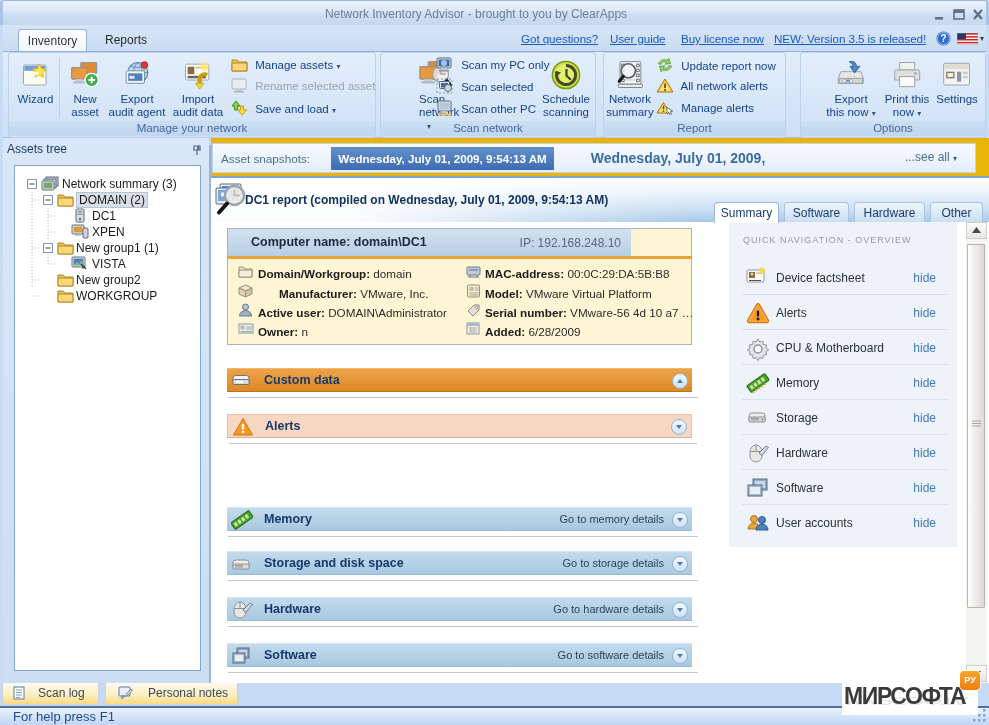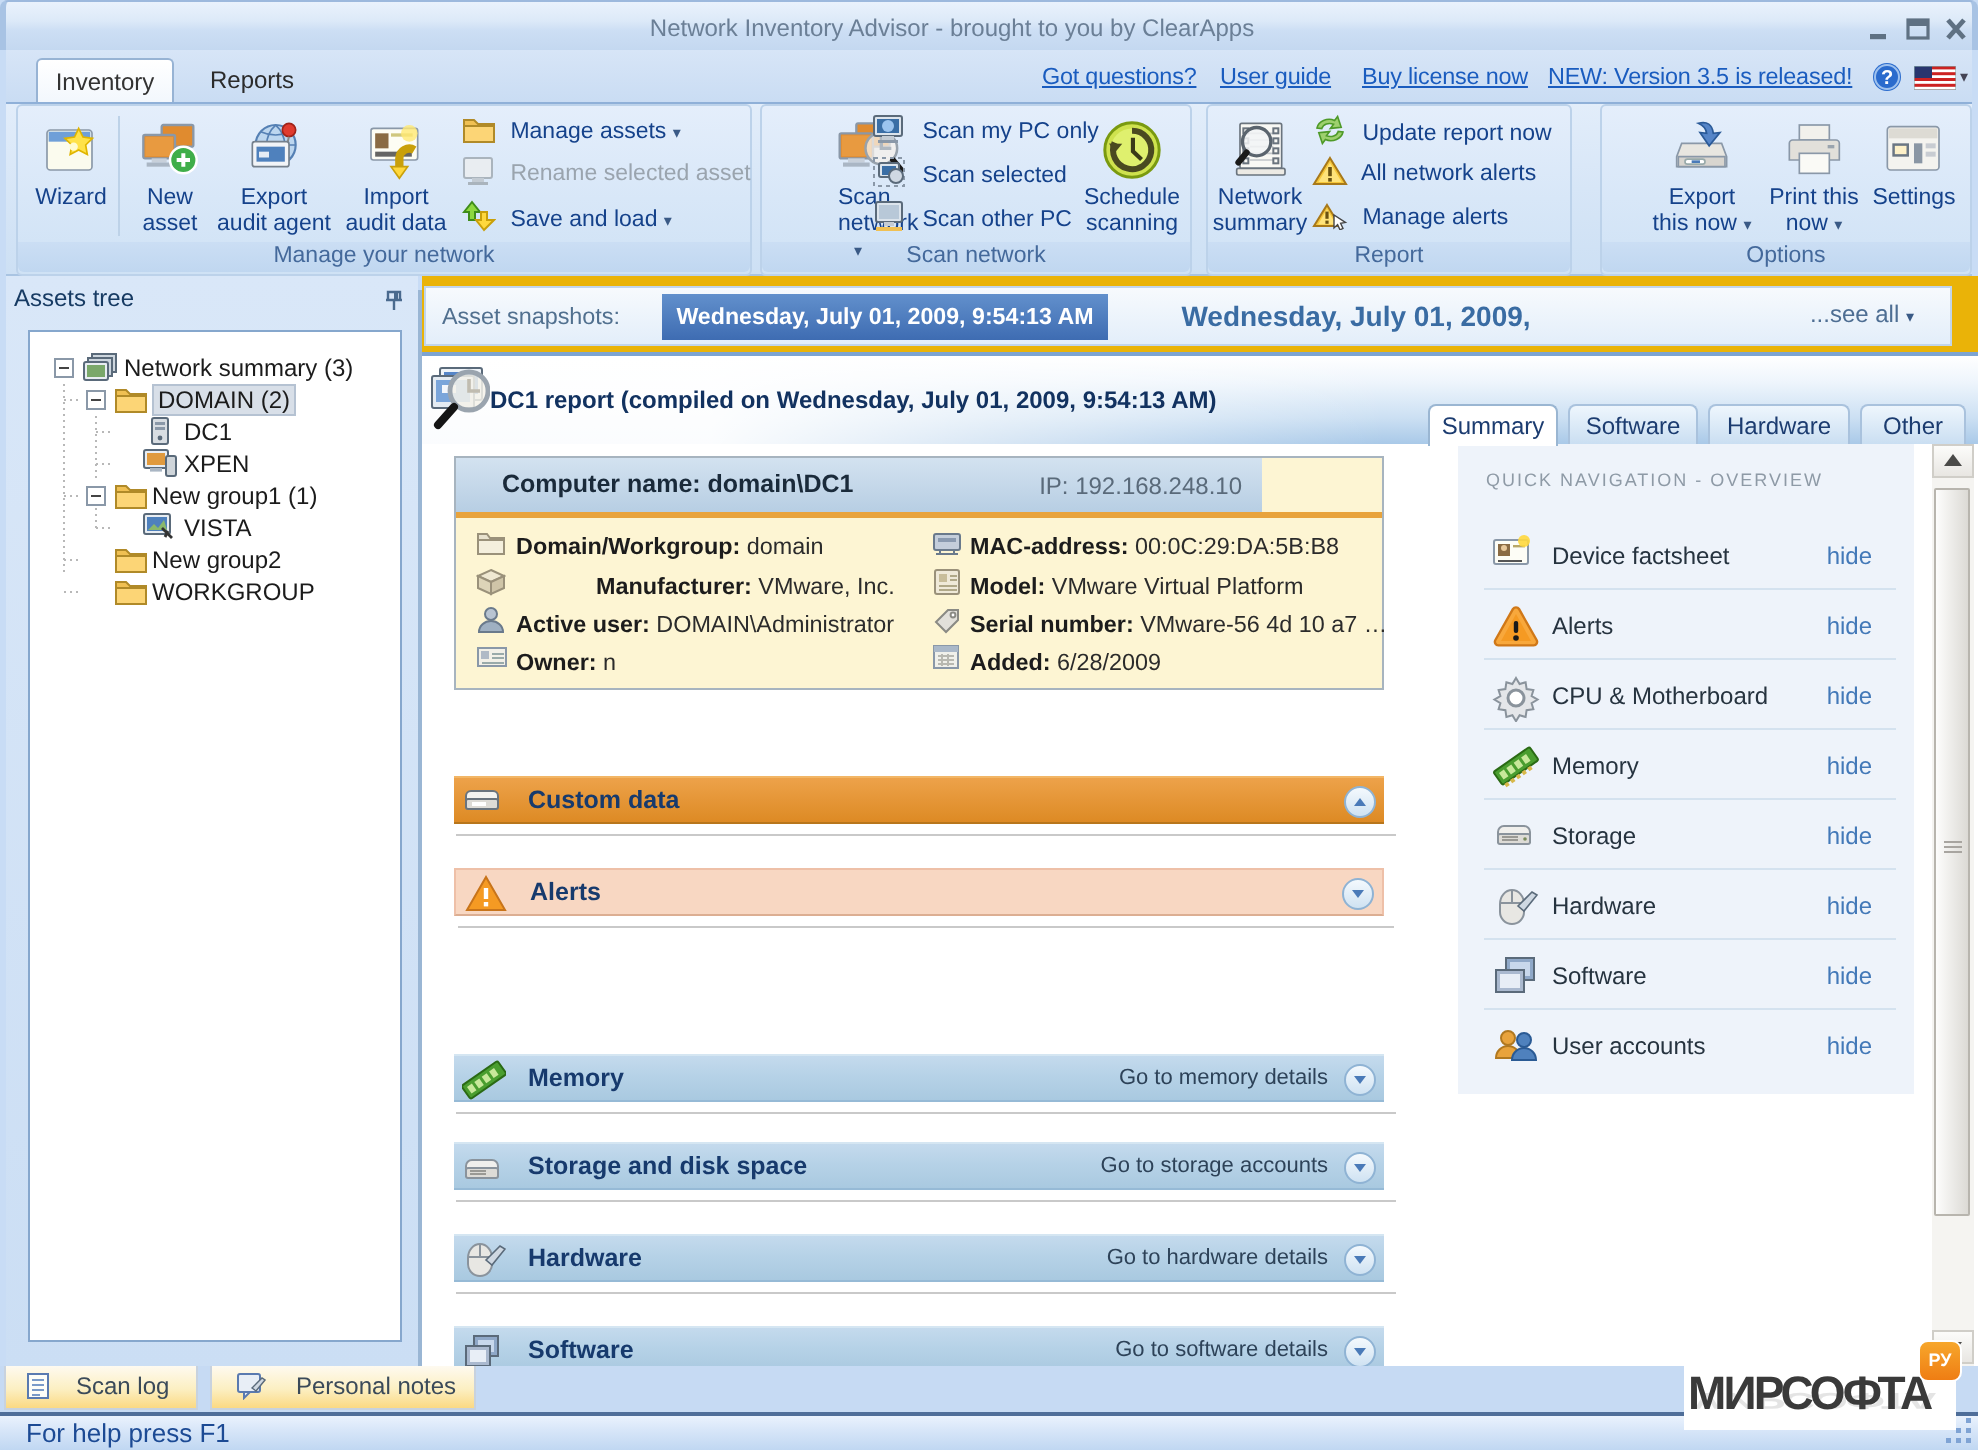--- a/index.html
+++ b/index.html
@@ -78,21 +78,21 @@
 #infobox { position:absolute; left:16px; top:6px; width:465px; height:117px;
   border:1px solid #a7b4bf; background:#fdf5d3; }
 #info-head { position:absolute; left:0; top:0; width:403px; height:27px;
   background:linear-gradient(#d3e2f0, #b7cee3); }
 #info-orange { position:absolute; left:0; top:27px; width:463px; height:3px; background:#e8a33c; }
 .irow { position:absolute; font-size:11.7px; color:#2b2b2b; white-space:nowrap; }
 .iico { position:absolute; }
 .irow b { color:#1c1c1c; }
 
 
-.secbar { position:absolute; left:16px; width:465px; height:24px;margin-top:20px; }
+.secbar { position:absolute; left:16px; width:465px; height:24px; }
 .secbar:after { content:""; position:absolute; left:1px; right:-6px; bottom:-7px; height:1px; background:#c9c9c9; }
 .secblue { background:linear-gradient(#c4daed 0%, #b6d2e7 45%, #a9c9e0 100%); border-top:1px solid #d5e6f2; border-bottom:1px solid #96bad6; }
 .sectitle { position:absolute; left:37px; top:4px; font-weight:bold; color:#173a6d; font-size:12.5px; }
 .goto { position:absolute; right:28px; top:5px; color:#2d4258; font-size:11px; }
 .secico { position:absolute; left:4px; top:2px; }
 .circbtn { position:absolute; right:4px; top:4px; width:16px; height:16px; border-radius:50%;
   background:linear-gradient(#f4f9fd, #cfe2f2); border:1px solid #8fb3d4; }
 .circbtn:after { content:""; position:absolute; left:4px; top:5px;
   border-left:3px solid transparent; border-right:3px solid transparent; border-top:4px solid #4a7ab8; }
 .circup:after { border-top:none; border-bottom:4px solid #4a7ab8; }
@@ -628,21 +628,21 @@
           <circle cx="10.5" cy="4.5" r="1.2" fill="#fff" stroke="#8a8a84"></circle>
         </svg>
         <svg class="iico" style="left:238px;top:93px;" width="14" height="13" viewBox="0 0 14 13">
           <rect x="1" y="1" width="12" height="11" fill="#f0f0ea" stroke="#8a98a8"></rect>
           <rect x="1" y="1" width="12" height="3" fill="#aab8c8"></rect>
           <g stroke="#b8b8b0" stroke-width="1">
               <path d="M3 6 h8 M3 8 h8 M3 10 h8 M5 5 v6 M8 5 v6"></path>
             </g>
         </svg>
         <div class="irow" style="left:30px;top:38px;"><b>Domain/Workgroup:</b> domain</div>
-        <div class="irow" style="left:44px;top:58px;padding-left:26px;"><b>Manufacturer:</b> VMware, Inc.</div>
+        <div class="irow" style="left:25px;top:58px;padding-left:26px;"><b>Manufacturer:</b> VMware, Inc.</div>
         <div class="irow" style="left:30px;top:77px;"><b>Active user:</b> DOMAIN\Administrator</div>
         <div class="irow" style="left:30px;top:96px;"><b>Owner:</b> n</div>
         <div class="irow" style="left:257px;top:38px;"><b>MAC-address:</b> 00:0C:29:DA:5B:B8</div>
         <div class="irow" style="left:257px;top:58px;"><b>Model:</b> VMware Virtual Platform</div>
         <div class="irow" style="left:257px;top:77px;"><b>Serial number:</b> VMware-56 4d 10 a7 …</div>
         <div class="irow" style="left:257px;top:96px;"><b>Added:</b> 6/28/2009</div>
       </div>
       <div class="secbar" style="top:146px;background:linear-gradient(#eda24a,#dd8a24);border-top:1px solid #f2b666;border-bottom:1px solid #b8761c;">
         <svg class="secico" width="20" height="18" viewBox="0 0 20 18">
           <path d="M2 7 a2.5 2.5 0 0 1 2.5-2.5 h11 a2.5 2.5 0 0 1 2.5 2.5 v4 h-16z" fill="#f4f3f0" stroke="#6a747e"></path>
@@ -679,21 +679,21 @@
       </div>
       <div class="secbar secblue" style="top:329px;">
         <svg class="secico" width="20" height="20" viewBox="0 0 20 20">
           <path d="M2 9 a3 3 0 0 1 3-3 h10 a3 3 0 0 1 3 3 v5 h-16z" fill="#f0efec" stroke="#8a939c"></path>
           <rect x="2" y="10" width="16" height="5" rx="1" fill="#dddbd6" stroke="#8a939c"></rect>
           <g stroke="#9a9994" stroke-width="1">
               <path d="M4 11.5 h8 M4 13 h8"></path>
             </g>
         </svg>
         <span class="sectitle">Storage and disk space</span>
-        <span class="goto">Go to storage accounts</span>
+        <span class="goto">Go to storage details</span>
         <div class="circbtn"></div>
       </div>
       <div class="secbar secblue" style="top:375px;">
         <svg class="secico" width="22" height="20" viewBox="0 0 22 20">
           <path d="M3 9 a6 7 0 0 1 12 0 v3 a6 6 0 0 1-12 0z" fill="#e8e7e3" stroke="#8a939c"></path>
           <path d="M9 2 v6 M3 8.5 h12" stroke="#8a939c" fill="none"></path>
           <path d="M12 10 l7-7 2.5 1.5 -6.5 8z" fill="#cfd8e2" stroke="#5a6a7a" stroke-width=".8"></path>
         </svg>
         <span class="sectitle">Hardware</span>
         <span class="goto">Go to hardware details</span>

